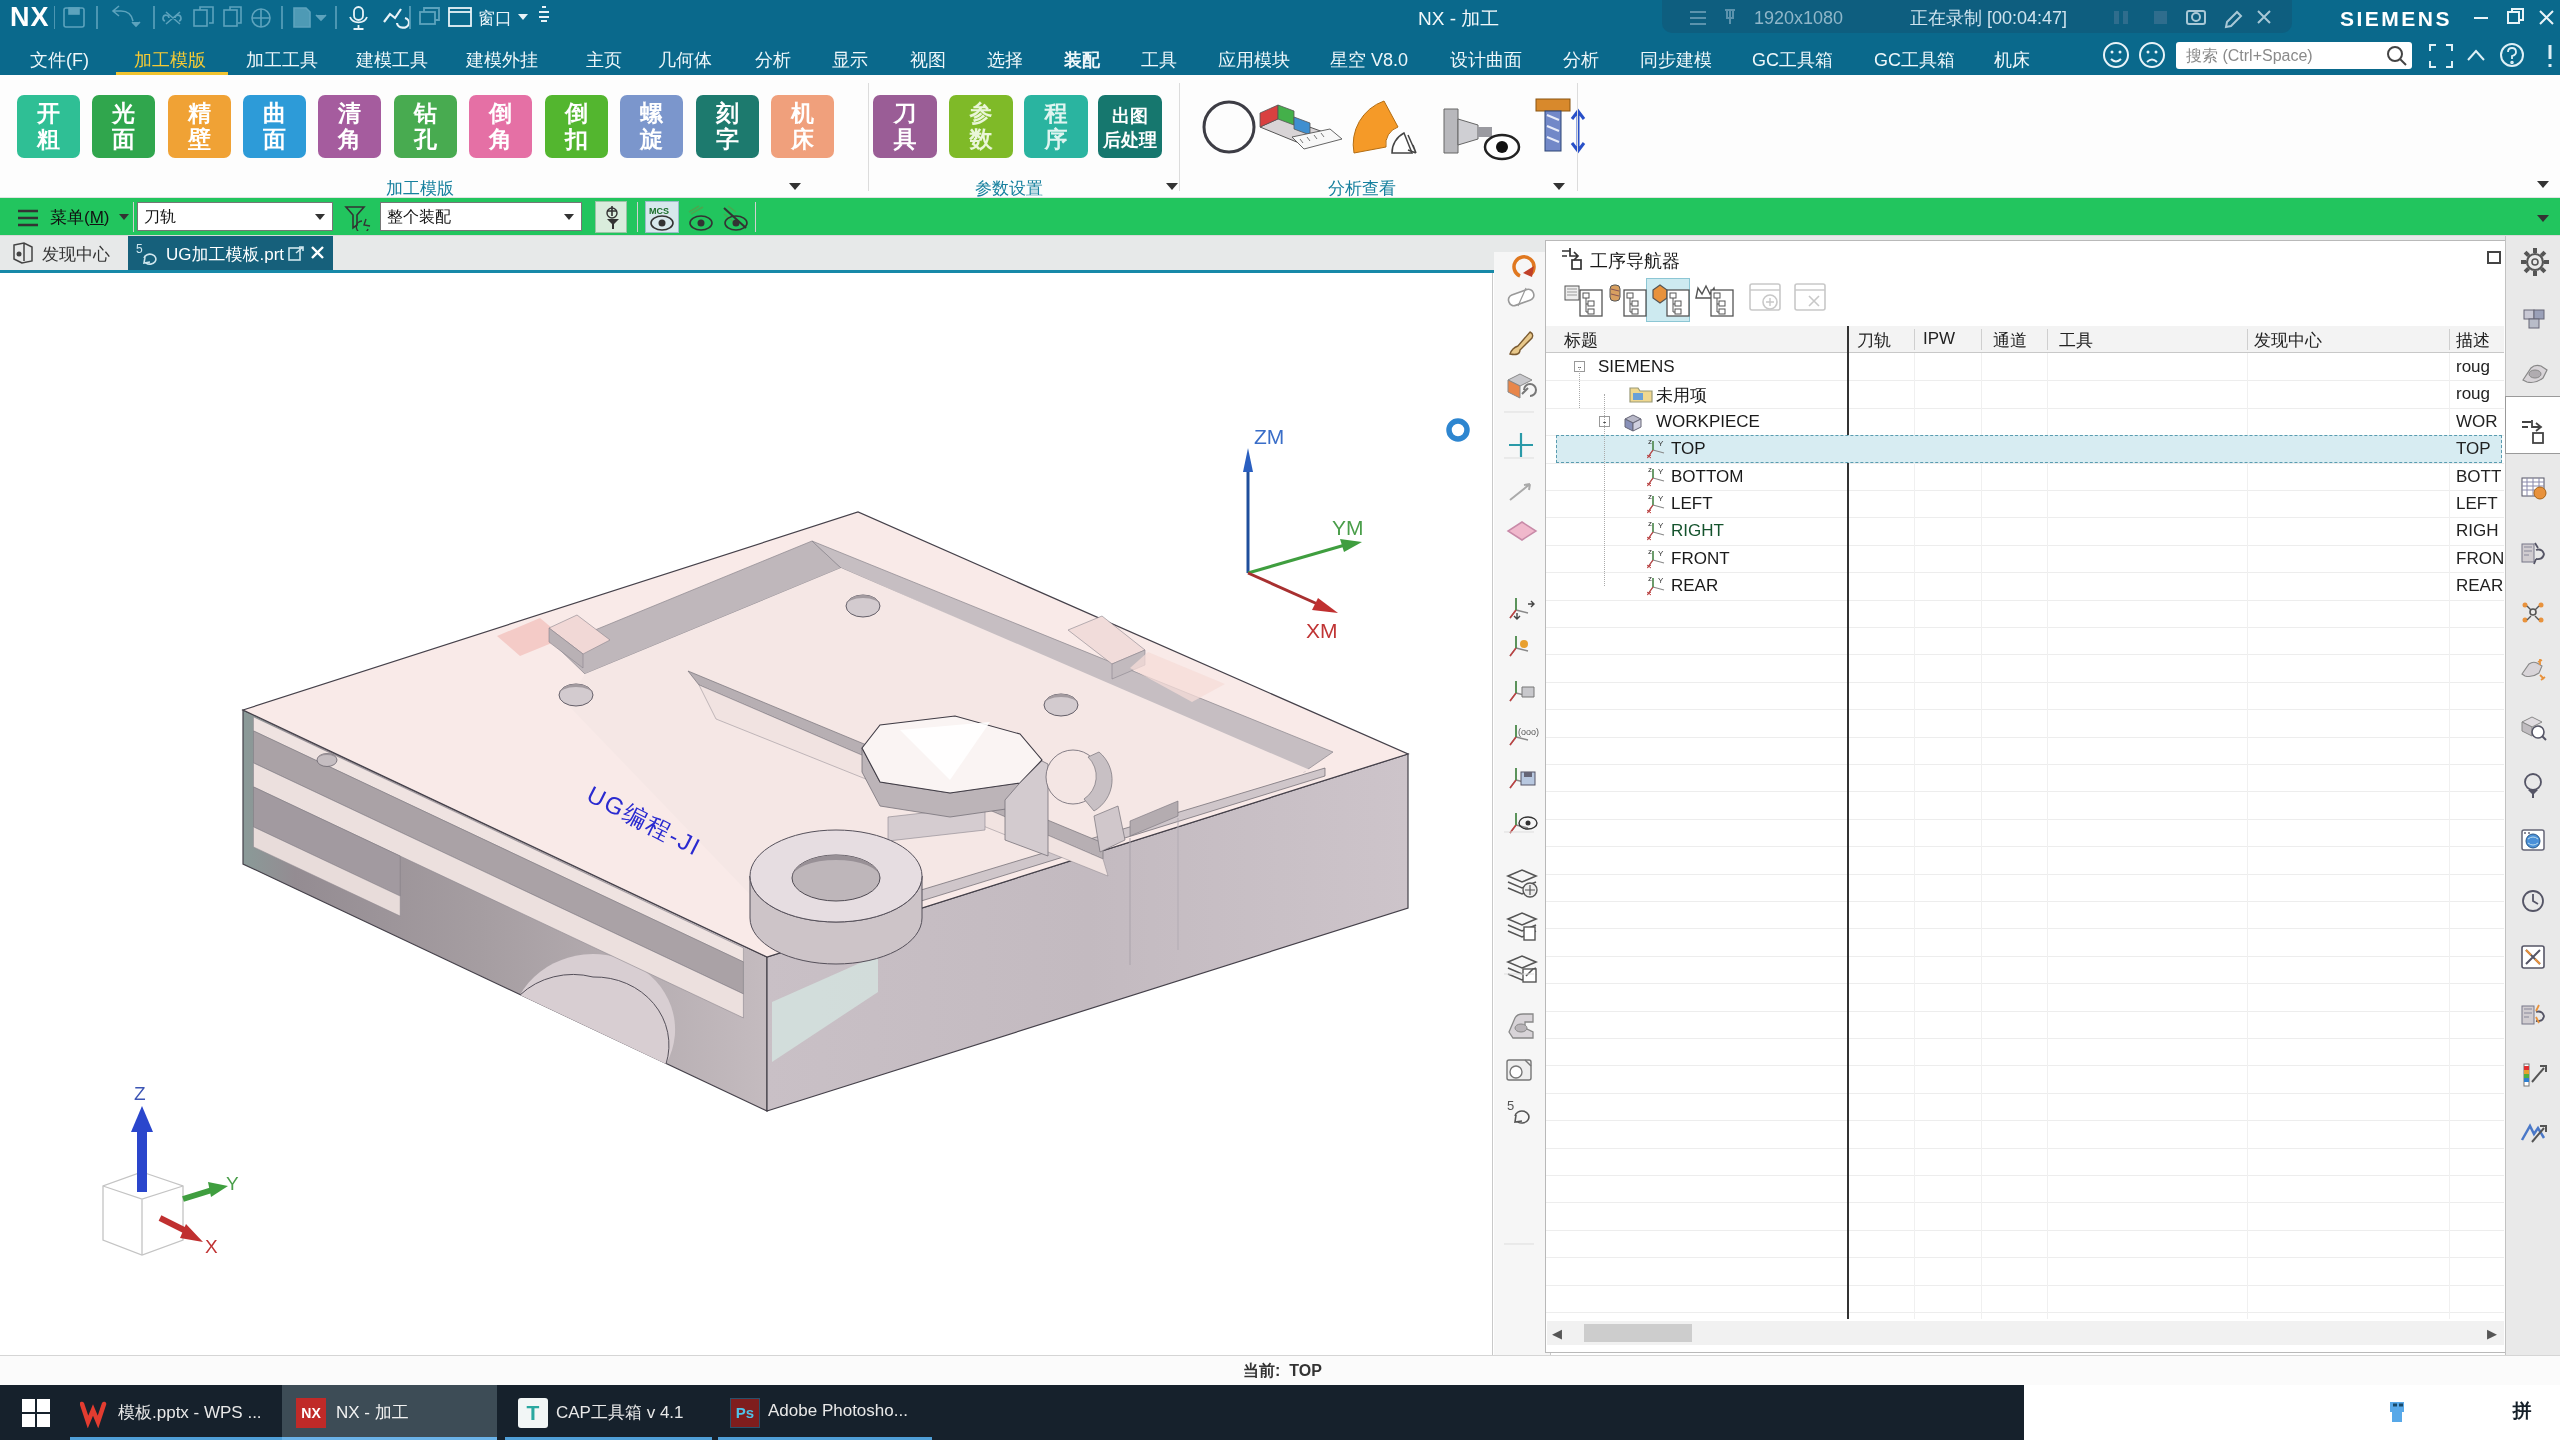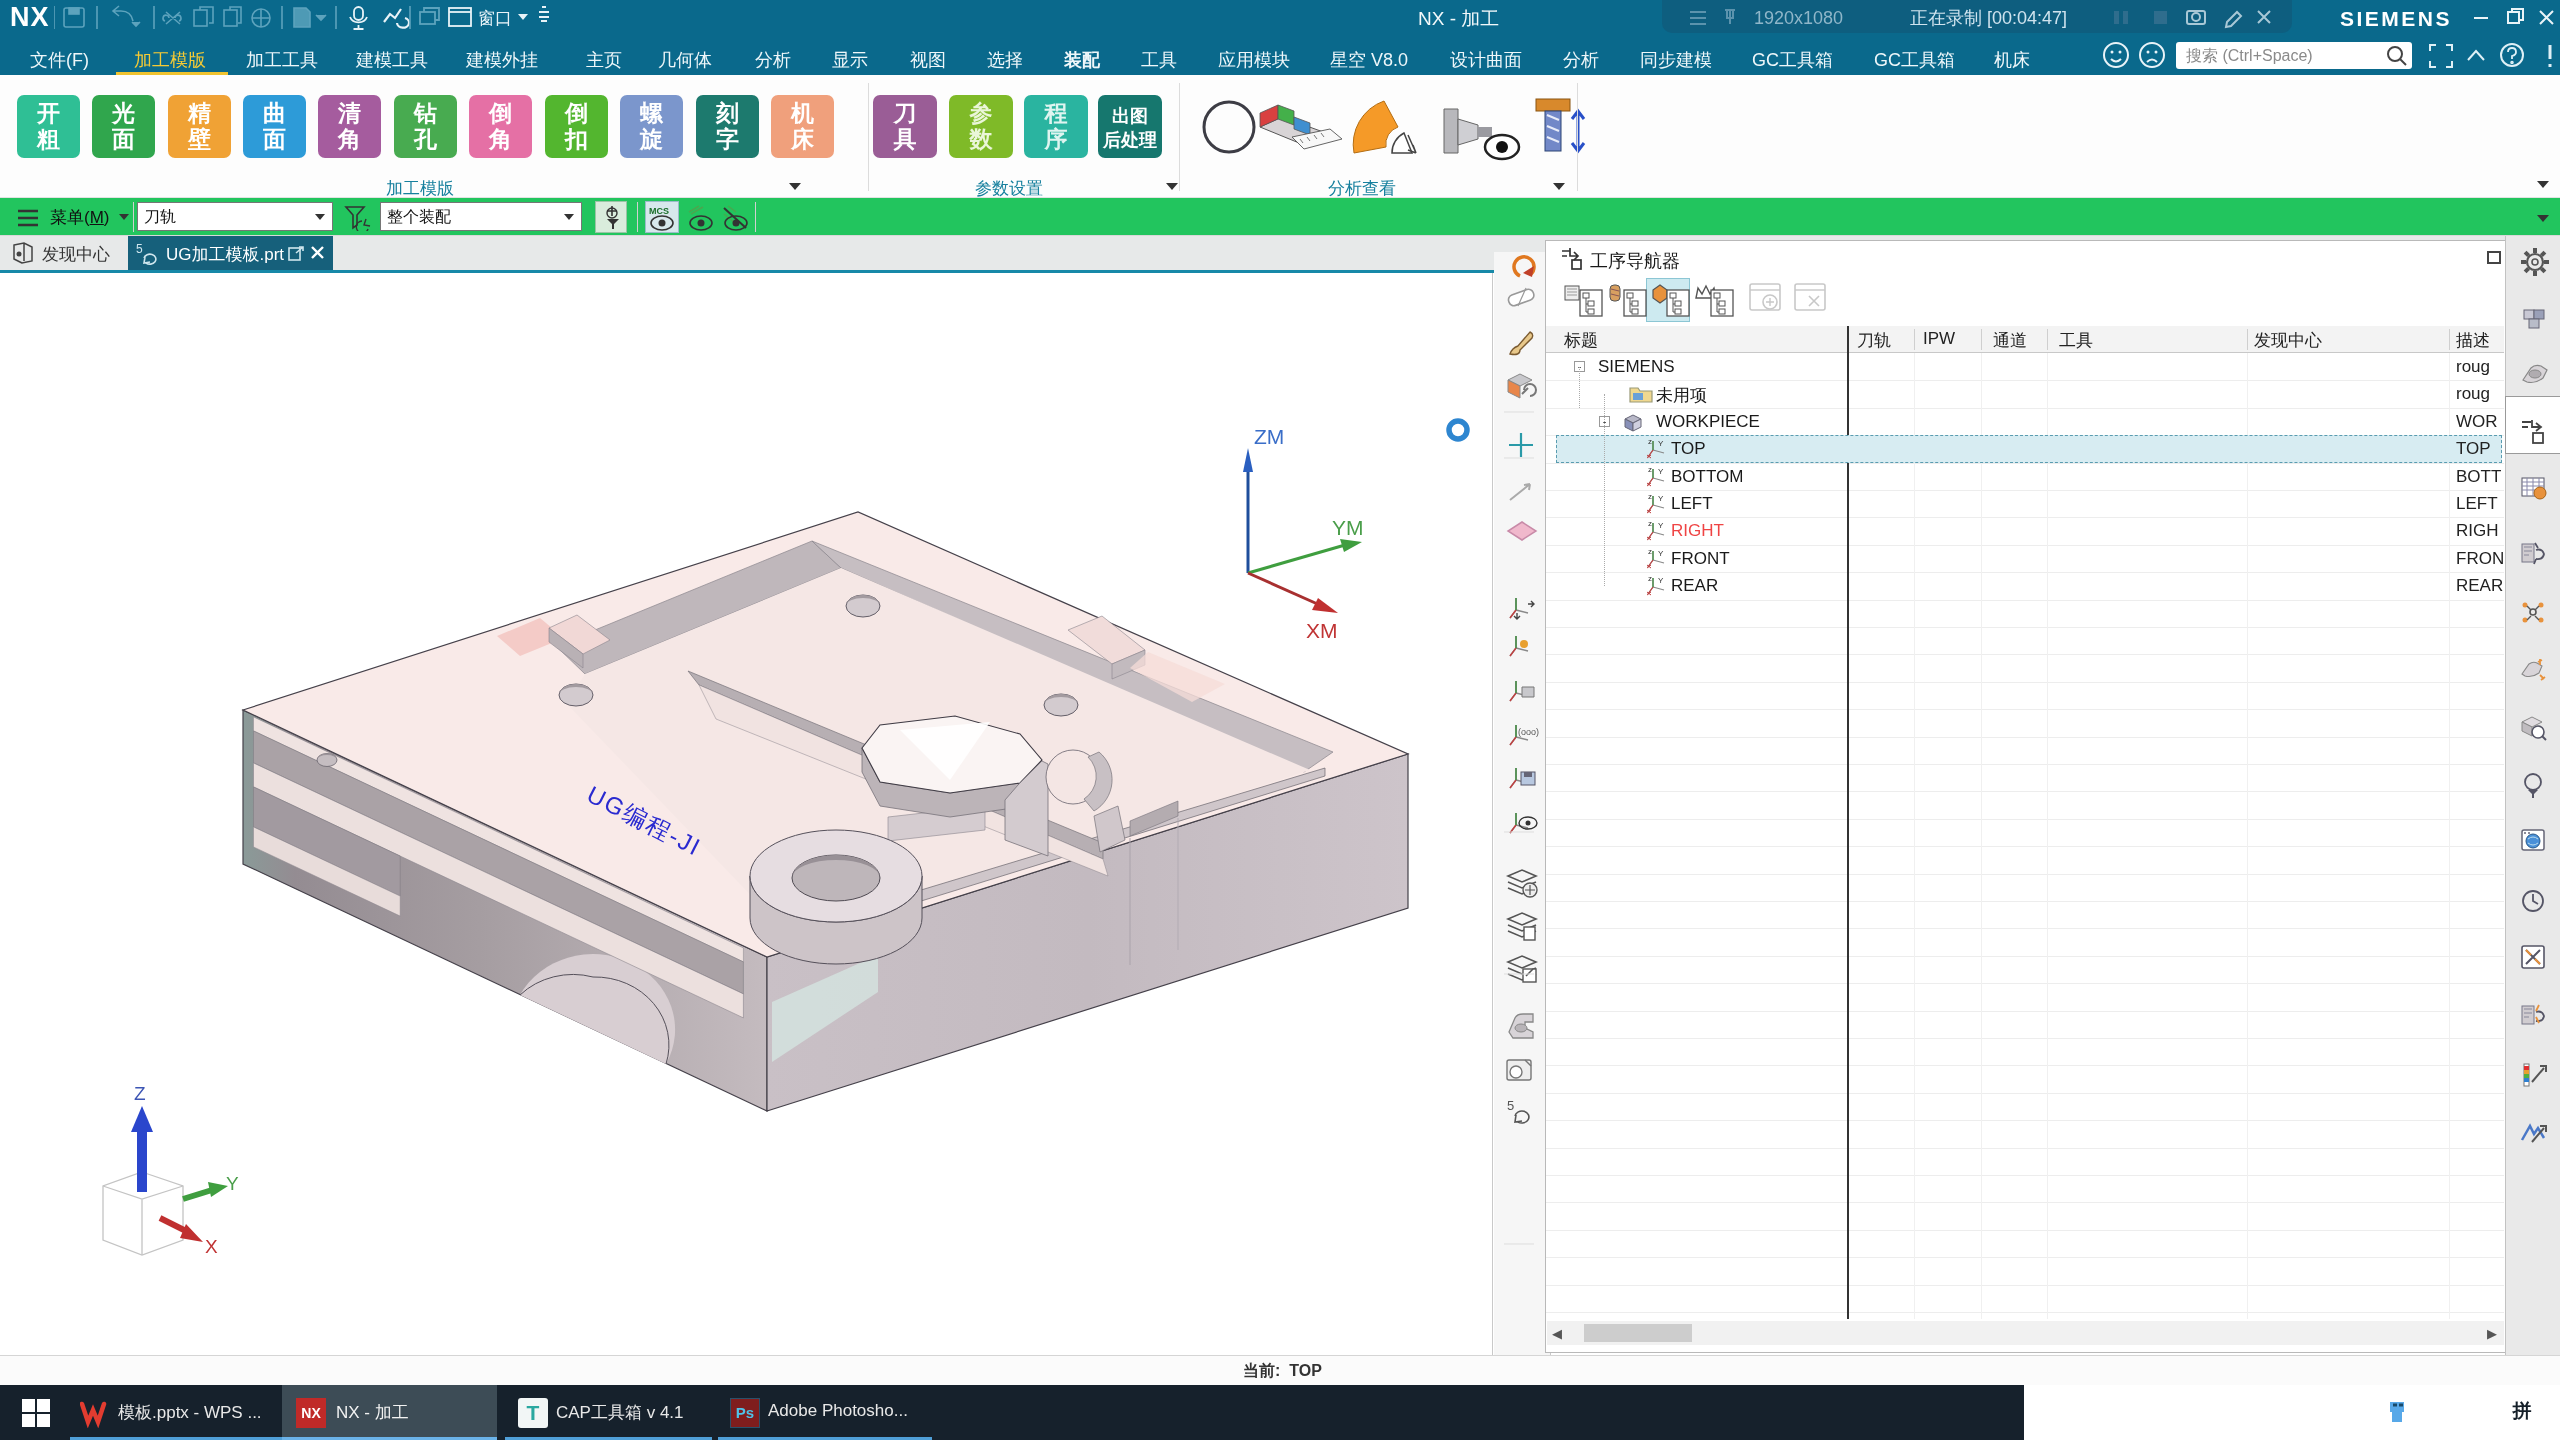--- a/index.html
+++ b/index.html
@@ -645,21 +645,21 @@
     <div class="abs" style="left:125px;top:253px;font-size:17px;color:#1a1a1a;">LEFT</div>
     <div class="deskv" style="top:253px;">LEFT</div>
     <svg class="abs" style="left:100px;top:279.4px;" width="22" height="22">
       <path d="M7,12 l-5,7 m5,-7 l0,-9 m0,9 l11,3" stroke="#888" stroke-width="1.2" fill="none"></path>
       <path d="M7,12 l-5,7" stroke="#c04040" stroke-width="1.2"></path>
       <path d="M7,3 l0,9" stroke="#3a8a3a" stroke-width="1.2"></path>
       <text x="2" y="6" font-size="8px" fill="#333">z</text>
       <text x="12" y="8" font-size="8px" fill="#333">Y</text>
       <path d="M1,20 l4,-3 m-4,0 l4,3" stroke="#c04040" stroke-width="1"></path>
     </svg>
-    <div class="abs" style="left:125px;top:280px;font-size:17px;color:#ef4444;">RIGHT</div>
+    <div class="abs" style="left:125px;top:280px;font-size:17px;color:#14532d;">RIGHT</div>
     <div class="deskv" style="top:280px;">RIGH</div>
     <svg class="abs" style="left:100px;top:306.79999999999995px;" width="22" height="22">
       <path d="M7,12 l-5,7 m5,-7 l0,-9 m0,9 l11,3" stroke="#888" stroke-width="1.2" fill="none"></path>
       <path d="M7,12 l-5,7" stroke="#c04040" stroke-width="1.2"></path>
       <path d="M7,3 l0,9" stroke="#3a8a3a" stroke-width="1.2"></path>
       <text x="2" y="6" font-size="8px" fill="#333">z</text>
       <text x="12" y="8" font-size="8px" fill="#333">Y</text>
       <path d="M1,20 l4,-3 m-4,0 l4,3" stroke="#c04040" stroke-width="1"></path>
     </svg>
     <div class="abs" style="left:125px;top:308px;font-size:17px;color:#1a1a1a;">FRONT</div>

